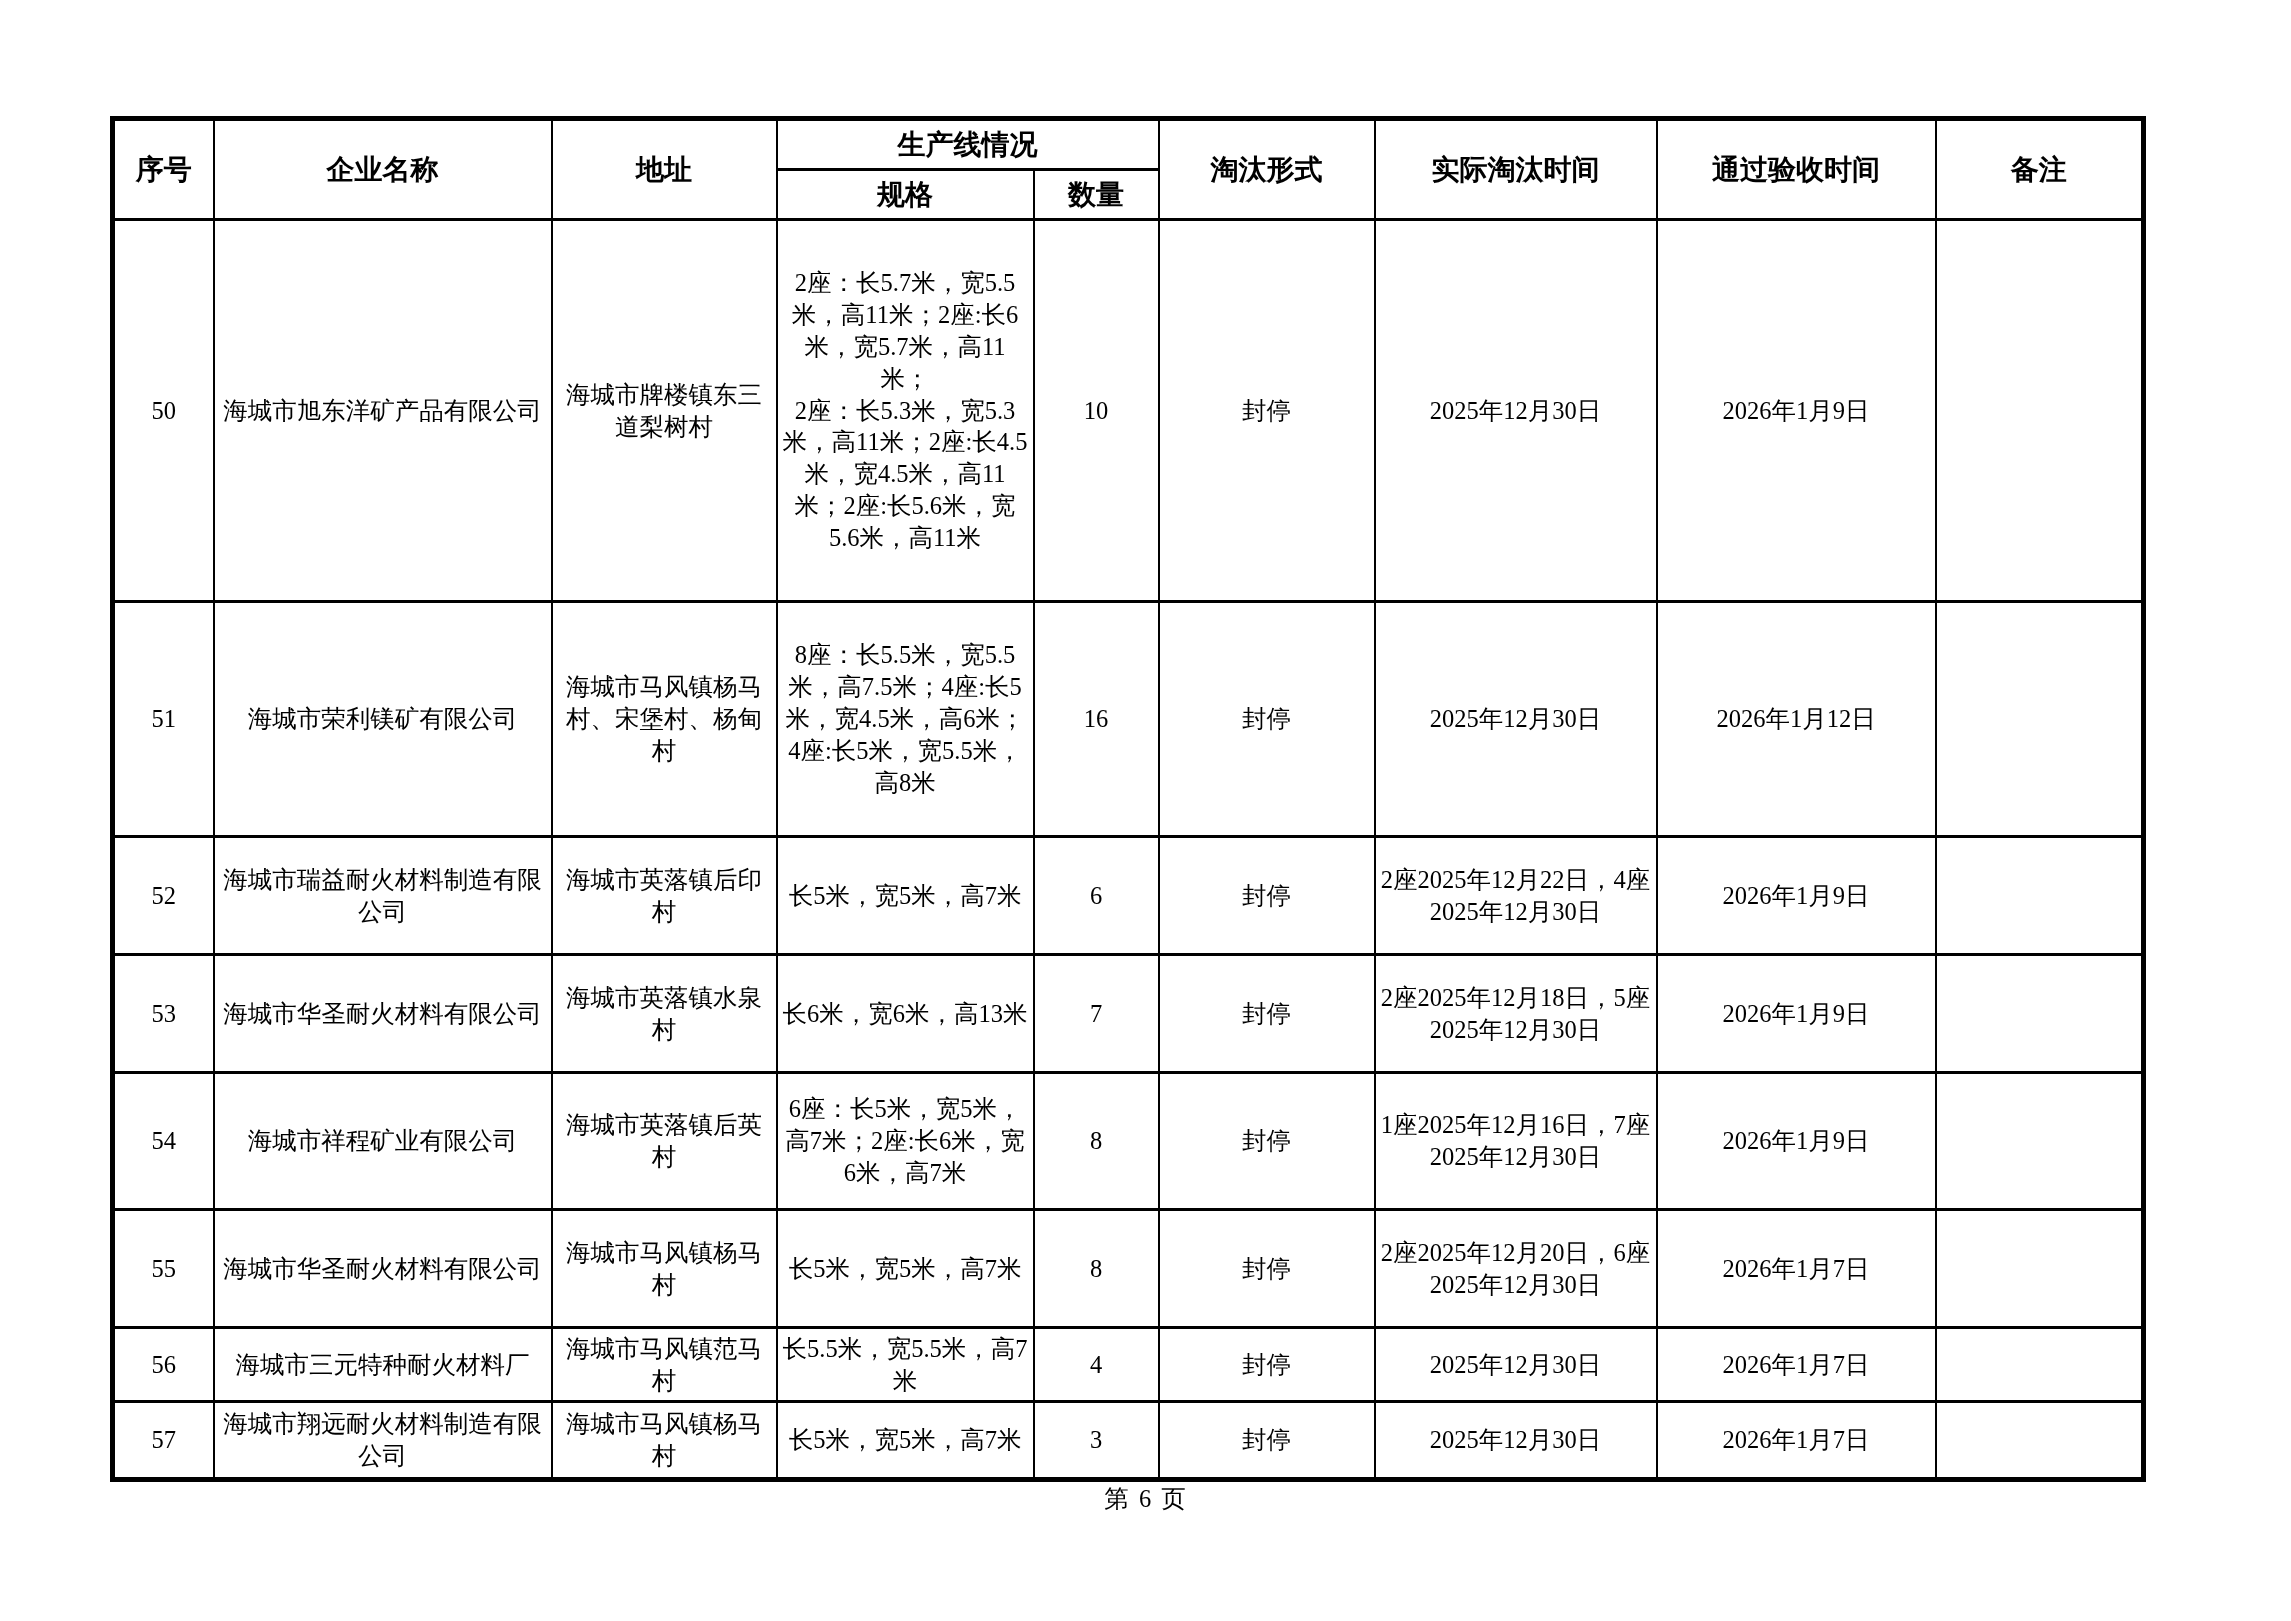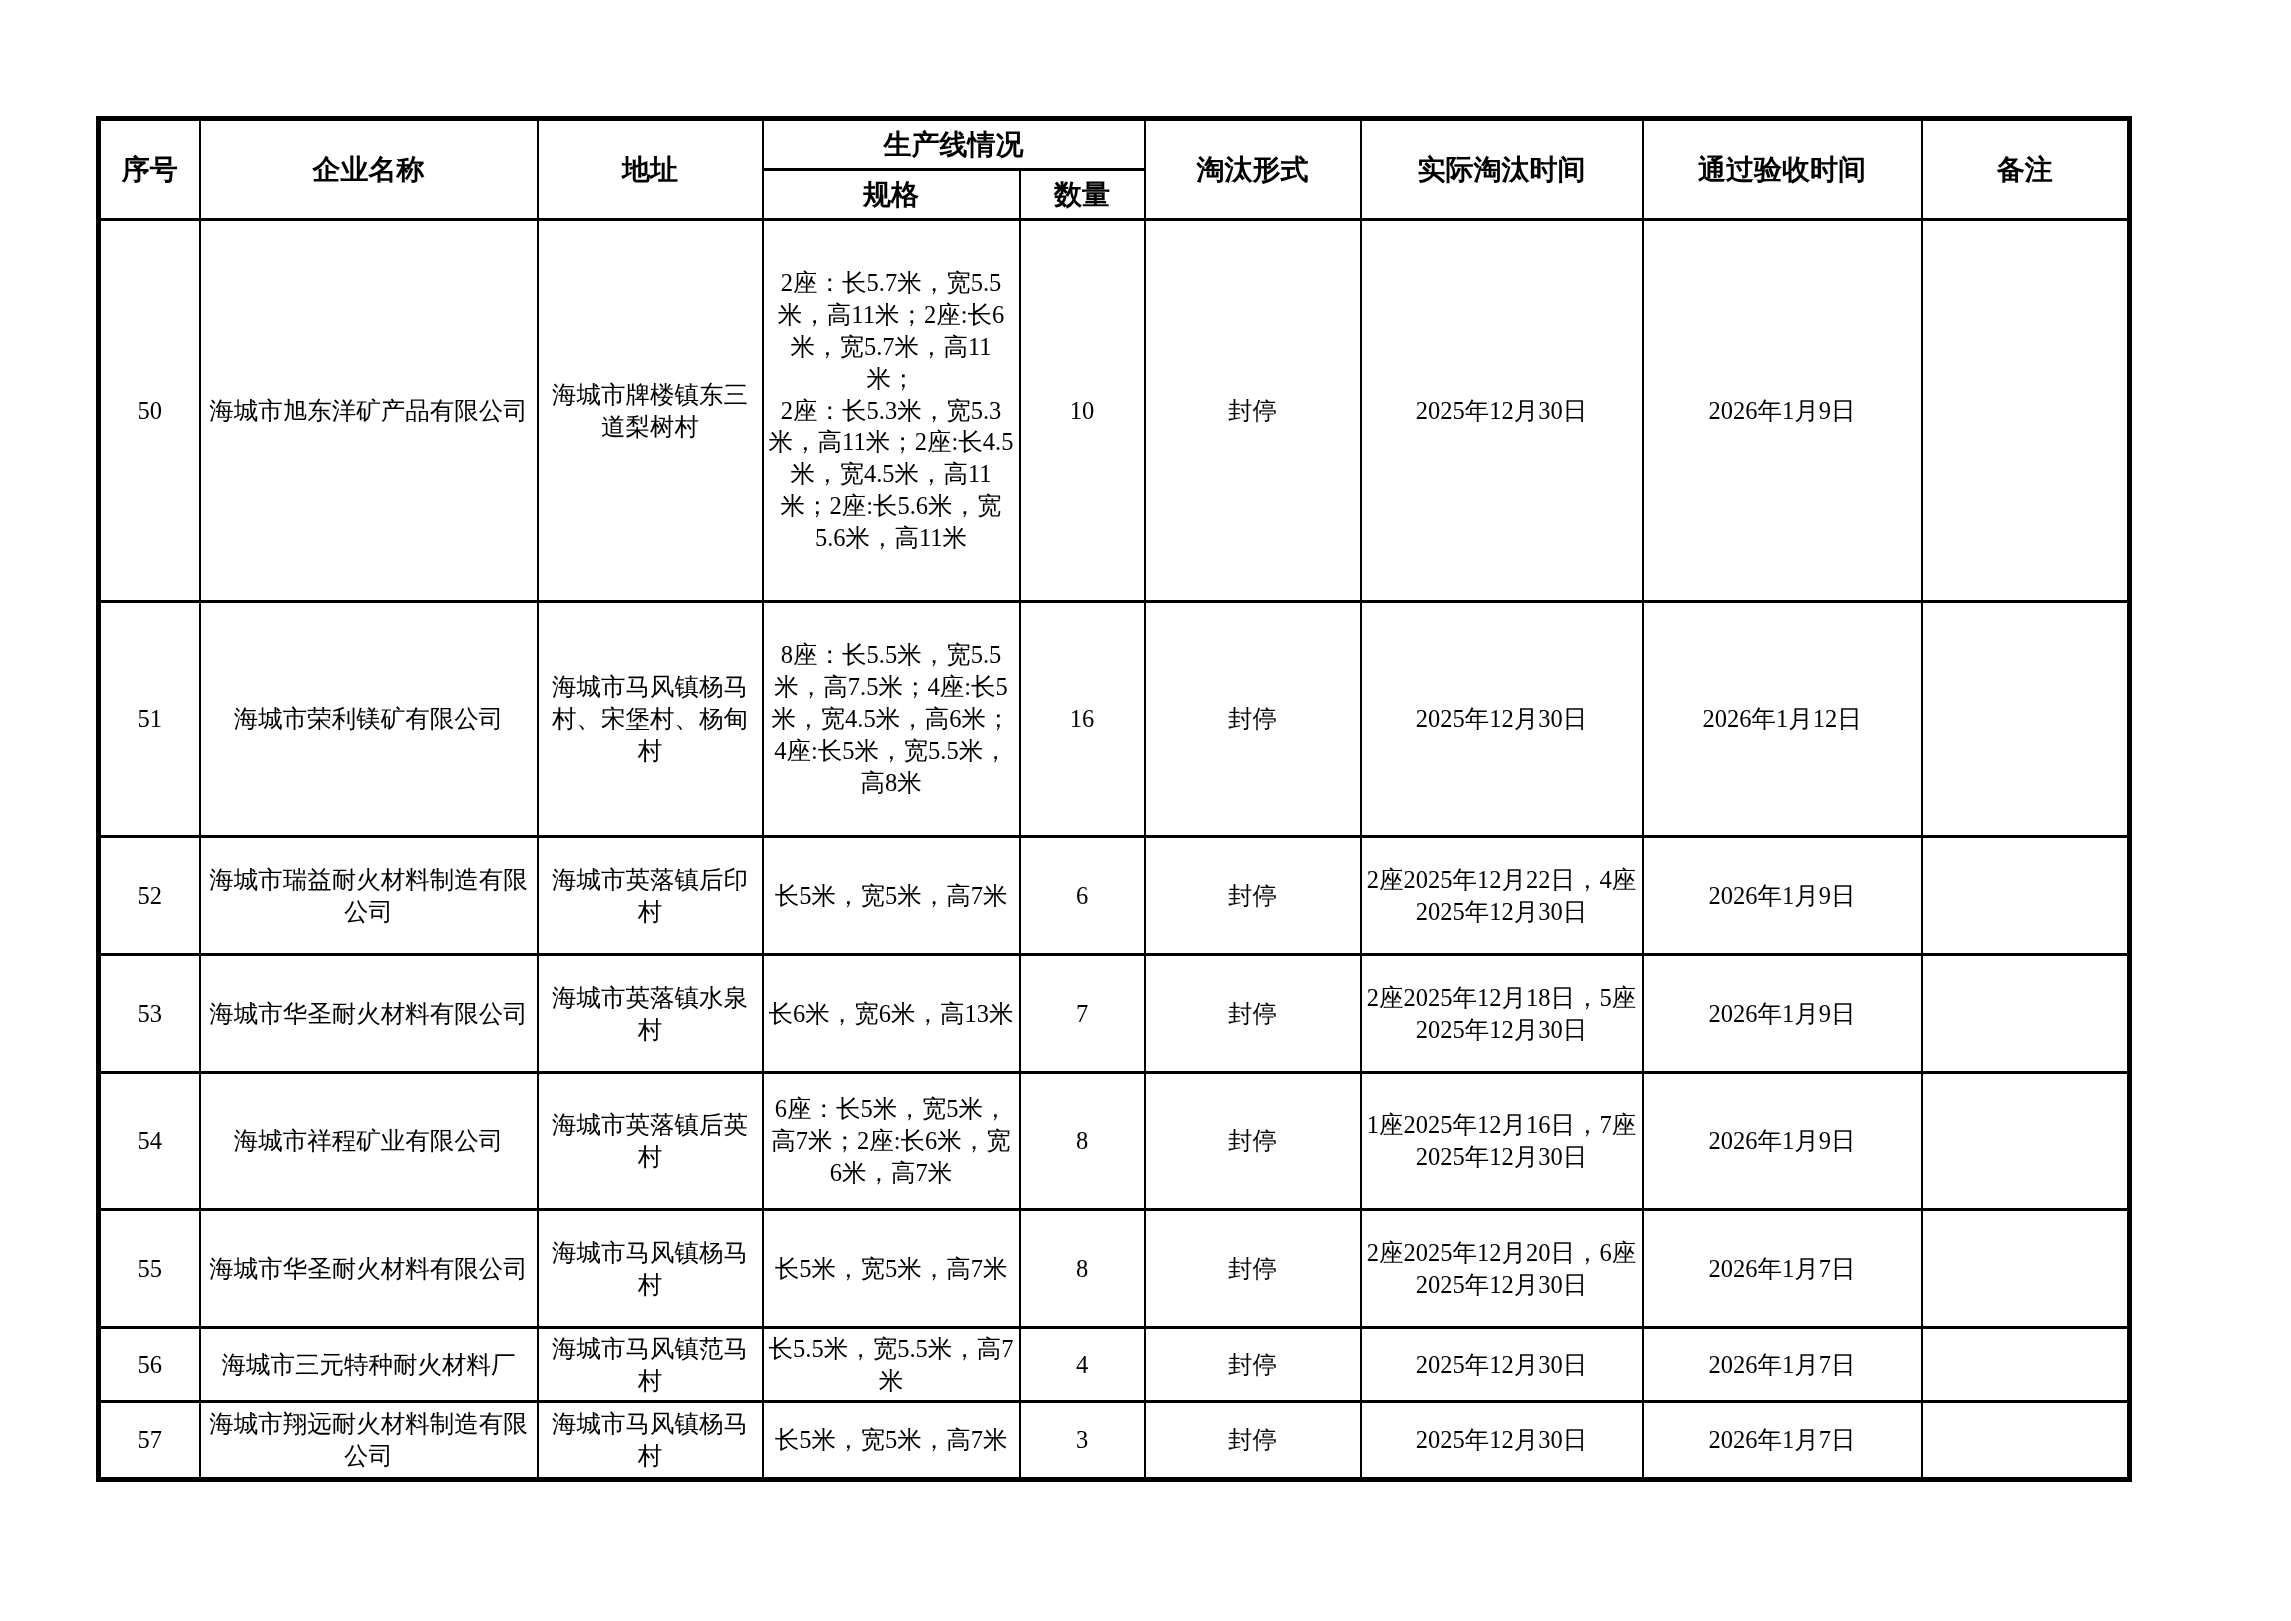--- a/index.html
+++ b/index.html
@@ -14,21 +14,21 @@
     font-family: "Liberation Serif", serif;
     color: #000000;
   }
   .page {
     position: absolute;
     inset: 0;
     background: #ffffff;
   }
   table.doc-table {
     position: absolute;
-    left: 96px;
+    left: 110px;
     top: 116px;
     width: 2032px;
     border-collapse: collapse;
     table-layout: fixed;
     border: 5.9px solid #000000;
   }
   table.doc-table th,
   table.doc-table td {
     border: 2.9px solid #000000;
     border-top-width: 3.9px;
@@ -180,15 +180,16 @@
         <td class="spec">长5米，宽5米，高7米</td>
         <td>3</td>
         <td>封停</td>
         <td class="time">2025年12月30日</td>
         <td>2026年1月7日</td>
         <td></td>
       </tr>
     </tbody>
   </table>
 
+  <div class="page-footer">第 6 页</div>
 
 </div>
 
 
 </body></html>

